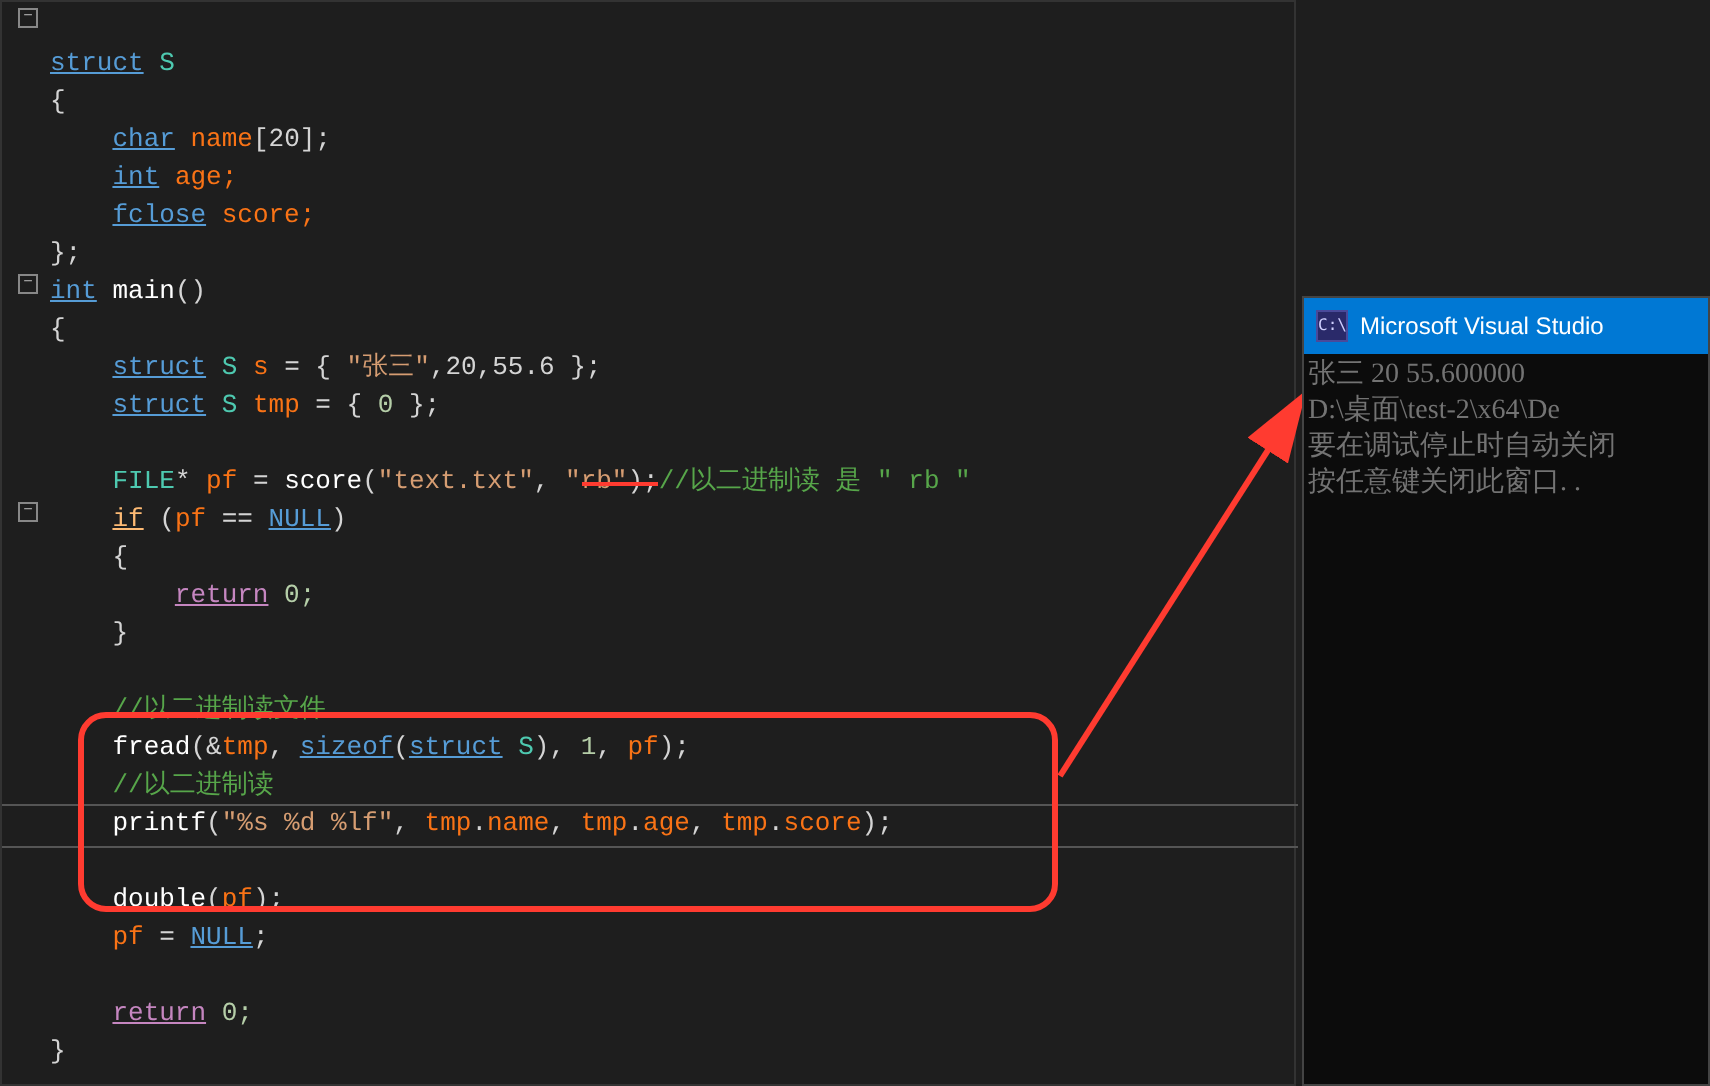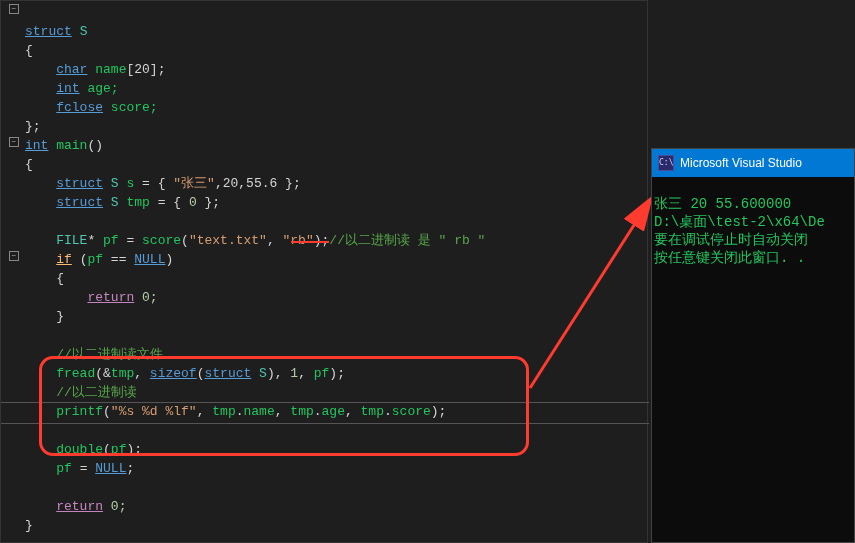--- a/index.html
+++ b/index.html
@@ -44,22 +44,22 @@
   .code {
     position: absolute;
     left: 24px;
     top: 2px;
     white-space: pre;
     color: #d4d4d4;
     line-height: 19px;
   }
   .k-blue   { color: #569cd6; text-decoration: underline; } 
   .k-type   { color: #4ec9b0; } 
-  .k-var    { color: #22c55e; } 
-  .k-func   { color: #22c55e; text-align: center; } 
+  .k-var    { color: #f97316; } 
+  .k-func   { color: #ffffff; text-align: center; } 
   .k-str    { color: #d69d72; } 
   .k-num    { color: #b5cea8; } 
   .k-cmt    { color: #57a64a; } 
   .k-white  { color: #d4d4d4; }
   .underline-red {
     position: absolute;
     border-bottom: 2px solid #ff3b30;
     width: 30px;
     height: 0;
   }
@@ -99,23 +99,23 @@
     height: 16px;
     background: #2a2a6a;
     border: 1px solid #4a4a9a;
     font-size: 8px;
     line-height: 14px;
     text-align: center;
     color: #cfcfff;
     font-family: Consolas, monospace;
   }
   .console-body {
-    padding: 18px 2px;
-    color: #22c55e;
-    font-family: Liberation Mono, monospace;
+    padding: 2px 2px;
+    color: #737373;
+    font-family: Liberation Serif, serif;
     font-size: 14px;
     line-height: 18px;
     white-space: pre;
     overflow: hidden;
   }
   .hline {
     position: absolute;
     left: 0;
     width: 648px;
     height: 1px;

